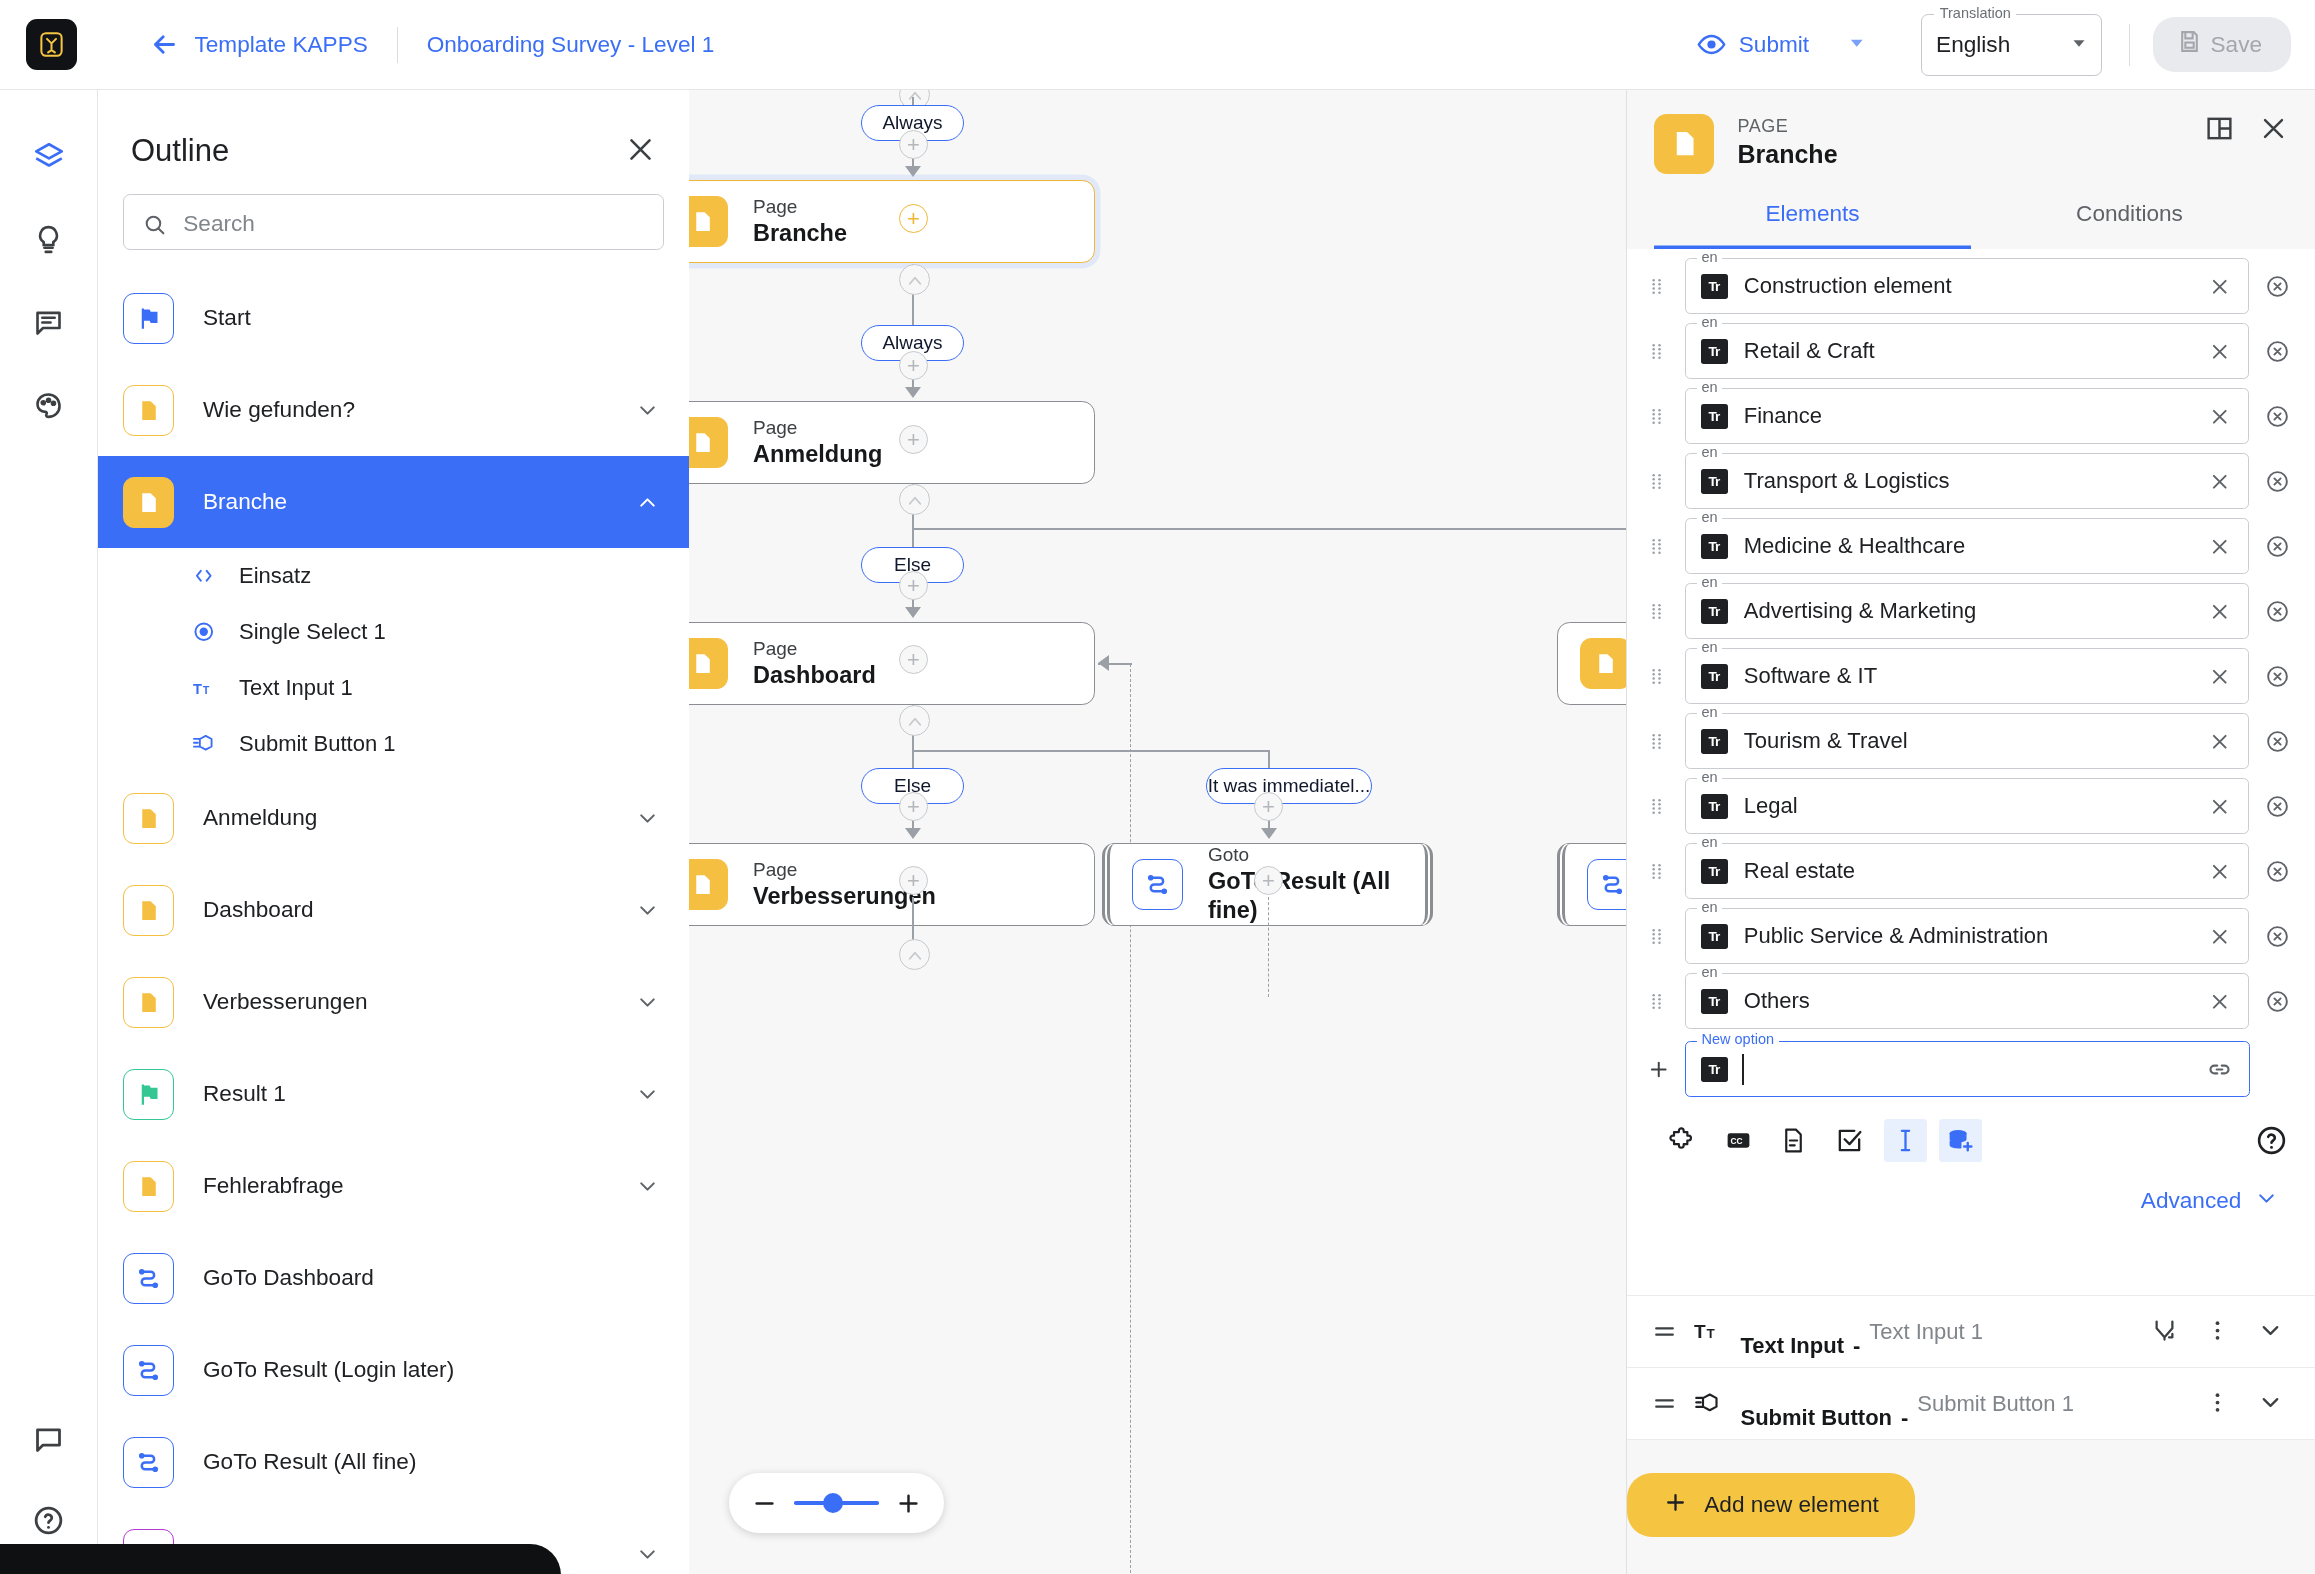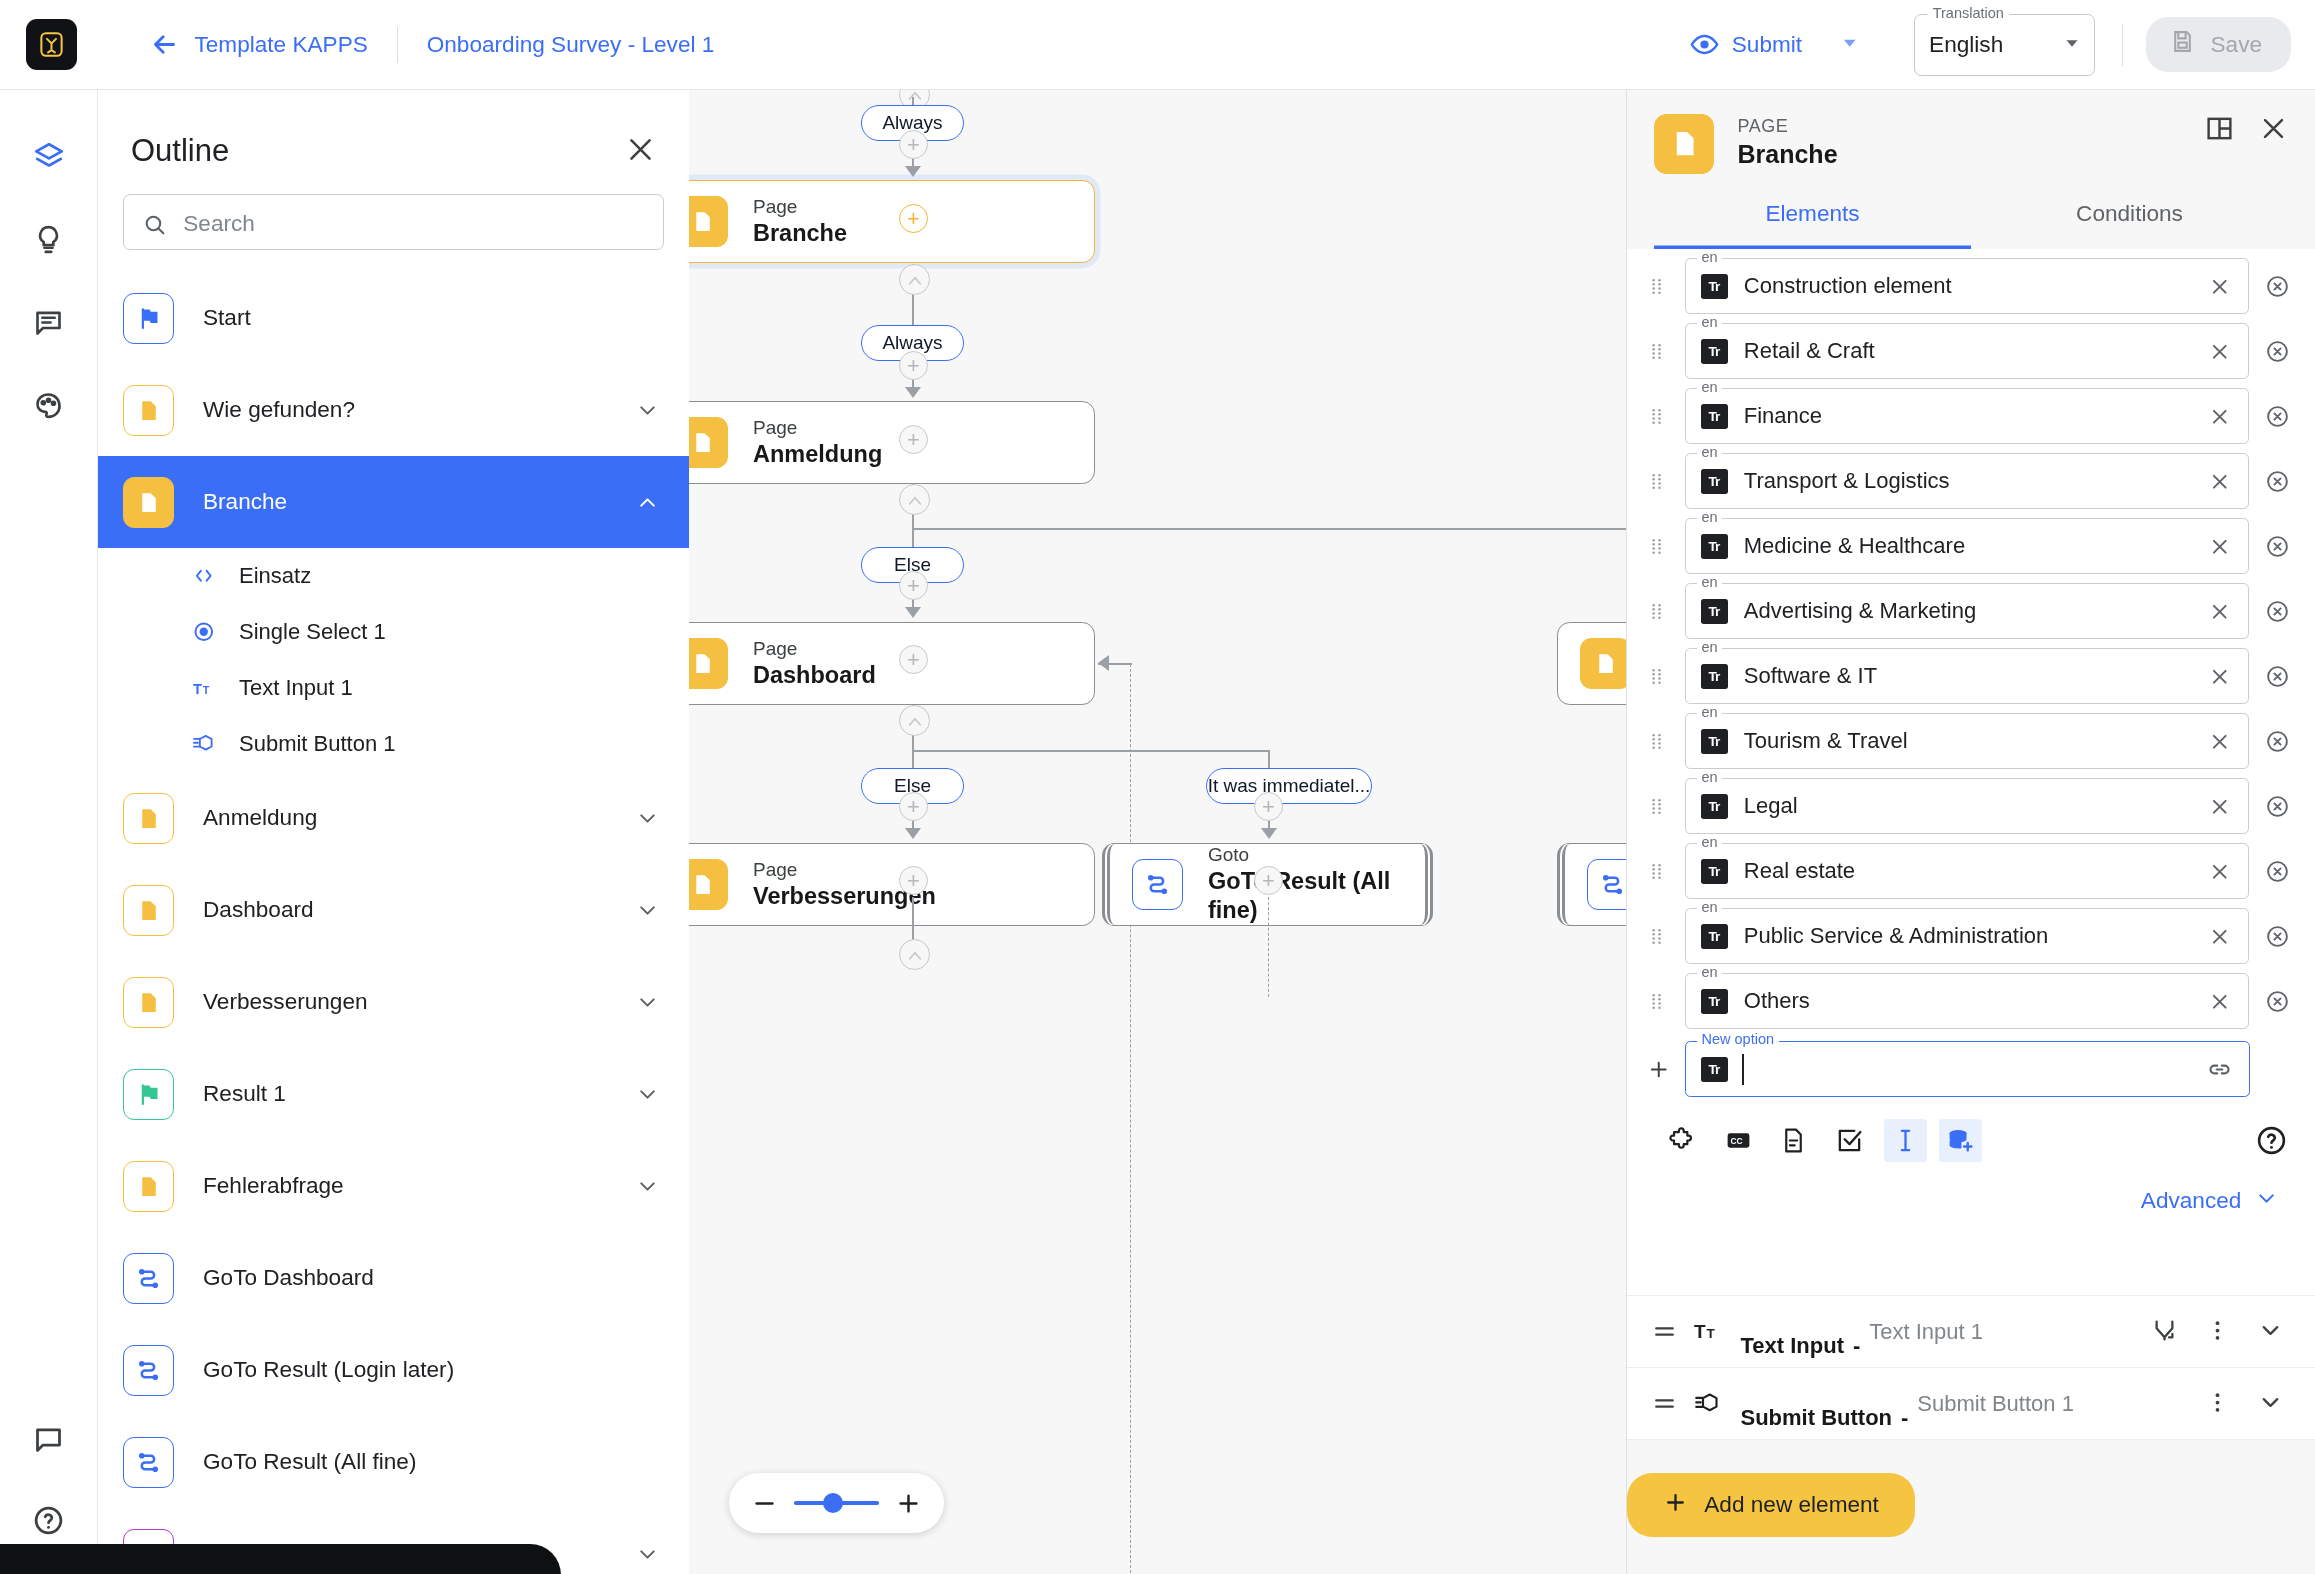--- a/index.html
+++ b/index.html
@@ -38,21 +38,21 @@
     padding: 0 11px 0 14.5px;
   }
   .translation-legend {
     position: absolute; top: -10px; left: 12.7px; background: #fff; padding: 0 5.4px;
     font-size: 14.5px; color: #6b6f76;
   }
   .translation-value { font-size: 22.6px; color: #202124; }
   .translation-caret { margin-left: auto; color: #5f6368; }
   .vsep { width: 0.9px; height: 42px; background: #dadce0; margin: 0 23.5px 0 27px; }
   .save-btn {
-    display: flex; align-items: center; gap: 16px;
+    display: flex; align-items: center; gap: 9px;
     background: #e8eaed; color: #a3a7ad; border-radius: 22px;
     padding: 11.8px 29px 11.8px 23.5px; font-size: 22.6px;
   }
 
   
   #rail {
     position: absolute; left: 0; top: 90px; width: 98px; height: 1485px;
     background: #fff; border-right: 0.9px solid #e6e6e6;
     display: flex; flex-direction: column; align-items: center;
   }

